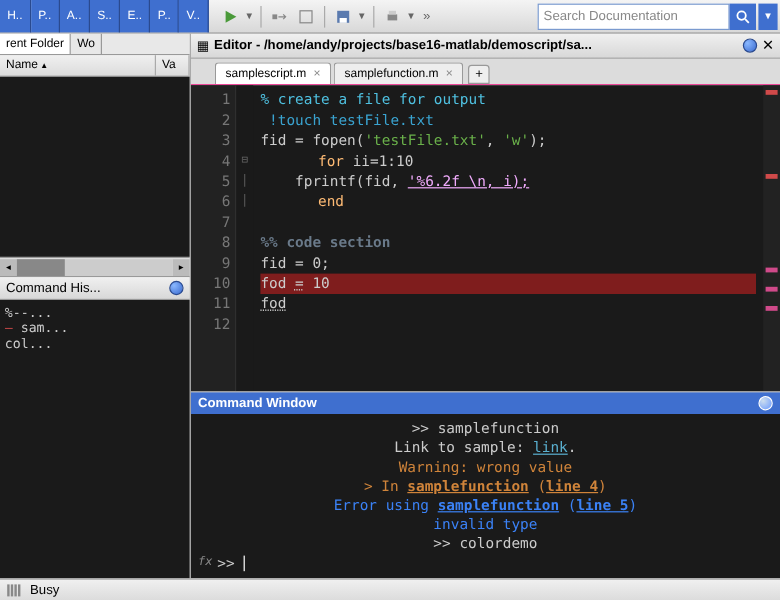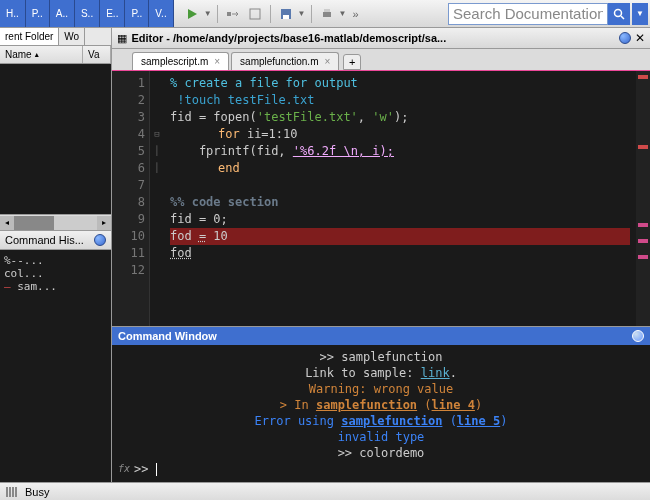--- a/index.html
+++ b/index.html
@@ -4,25 +4,25 @@
 <style>
 * { box-sizing: border-box; margin: 0; padding: 0; }
 body { font-family: sans-serif; font-size: 11px; width: 650px; height: 500px; overflow: hidden; background: #e8e8e8; display: flex; flex-direction: column; }
 .topbar { height: 28px; background: linear-gradient(#f4f4f4,#d8d8d8); border-bottom: 1px solid #999; display: flex; align-items: center; }
 .menu-tabs { display: flex; height: 100%; }
 .menu-tab { background: #3f6fcf; color: #fff; border-right: 1px solid #2a4a8f; padding: 4px 6px; font-size: 10px; display: flex; align-items: center; min-width: 22px; }
 .toolbar-icons { display: flex; align-items: center; gap: 2px; padding: 0 8px; }
 .tbtn { width: 20px; height: 20px; display: flex; align-items: center; justify-content: center; border: 1px solid transparent; border-radius: 2px; }
 .sep { width: 1px; height: 18px; background: #aaa; margin: 0 3px; }
 .search-box { margin-left: auto; display: flex; align-items: center; height: 22px; }
-.search-input { width: 160px; height: 22px; border: 1px solid #7a9acf; padding: 0 4px; font-size: 15px; color: #888; }
+.search-input { width: 160px; height: 22px; border: 1px solid #7a9acf; padding: 0 4px; font-size: 11px; color: #888; }
 .search-btn { width: 22px; height: 22px; background: #3f6fcf; display: flex; align-items: center; justify-content: center; }
 .menu-drop { width: 16px; height: 22px; background: #3f6fcf; display: flex; align-items: center; justify-content: center; margin-left: 2px; margin-right: 2px; }
 .main { flex: 1; display: flex; overflow: hidden; }
-.left-col { width: 112px; display: flex; flex-direction: column; border-right: 1px solid #999; }
+.left-col { width: 159px; display: flex; flex-direction: column; border-right: 1px solid #999; }
 .panel-title { background: linear-gradient(#f0f0f0,#d8d8d8); border-bottom: 1px solid #999; padding: 3px 5px; font-size: 11px; display: flex; align-items: center; justify-content: space-between; }
 .panel-title b { font-weight: normal; }
 .folder-panel { flex: 0 0 auto; }
 .folder-tabs { display: flex; background: #e8e8e8; border-bottom: 1px solid #999; }
 .folder-tab { padding: 3px 5px; font-size: 10px; border-right: 1px solid #999; }
 .folder-tab.active { background: #fff; }
 .folder-headers { display: flex; background: linear-gradient(#f0f0f0,#dcdcdc); border-bottom: 1px solid #999; font-size: 10px; }
 .fh { padding: 3px 5px; border-right: 1px solid #aaa; }
 .fh-name { flex: 1; display: flex; align-items: center; gap: 3px; }
 .folder-body { height: 150px; background: #1a1a1a; overflow: auto; position: relative; }
@@ -162,22 +162,22 @@
         <div class="hscroll-arr">▸</div>
       </div>
     </div>
     <div class="hist-panel">
       <div class="panel-title">
         <b>Command His...</b>
         <div class="odot"></div>
       </div>
       <div class="hist-body" id="hist-body">
           <div class="hist-line">%--...</div>
+          <div class="hist-line"><span class="marker">— </span>sam...</div>
           <div class="hist-line">col...</div>
-          <div class="hist-line"><span class="marker">— </span>sam...</div>
         </div>
     </div>
   </div>
 
   <div class="right-col">
     <div class="editor-panel">
       <div class="editor-title">
         <span>▦</span>
         <span class="lbl">Editor - /home/andy/projects/base16-matlab/demoscript/sa...</span>
         <div class="odot"></div>

